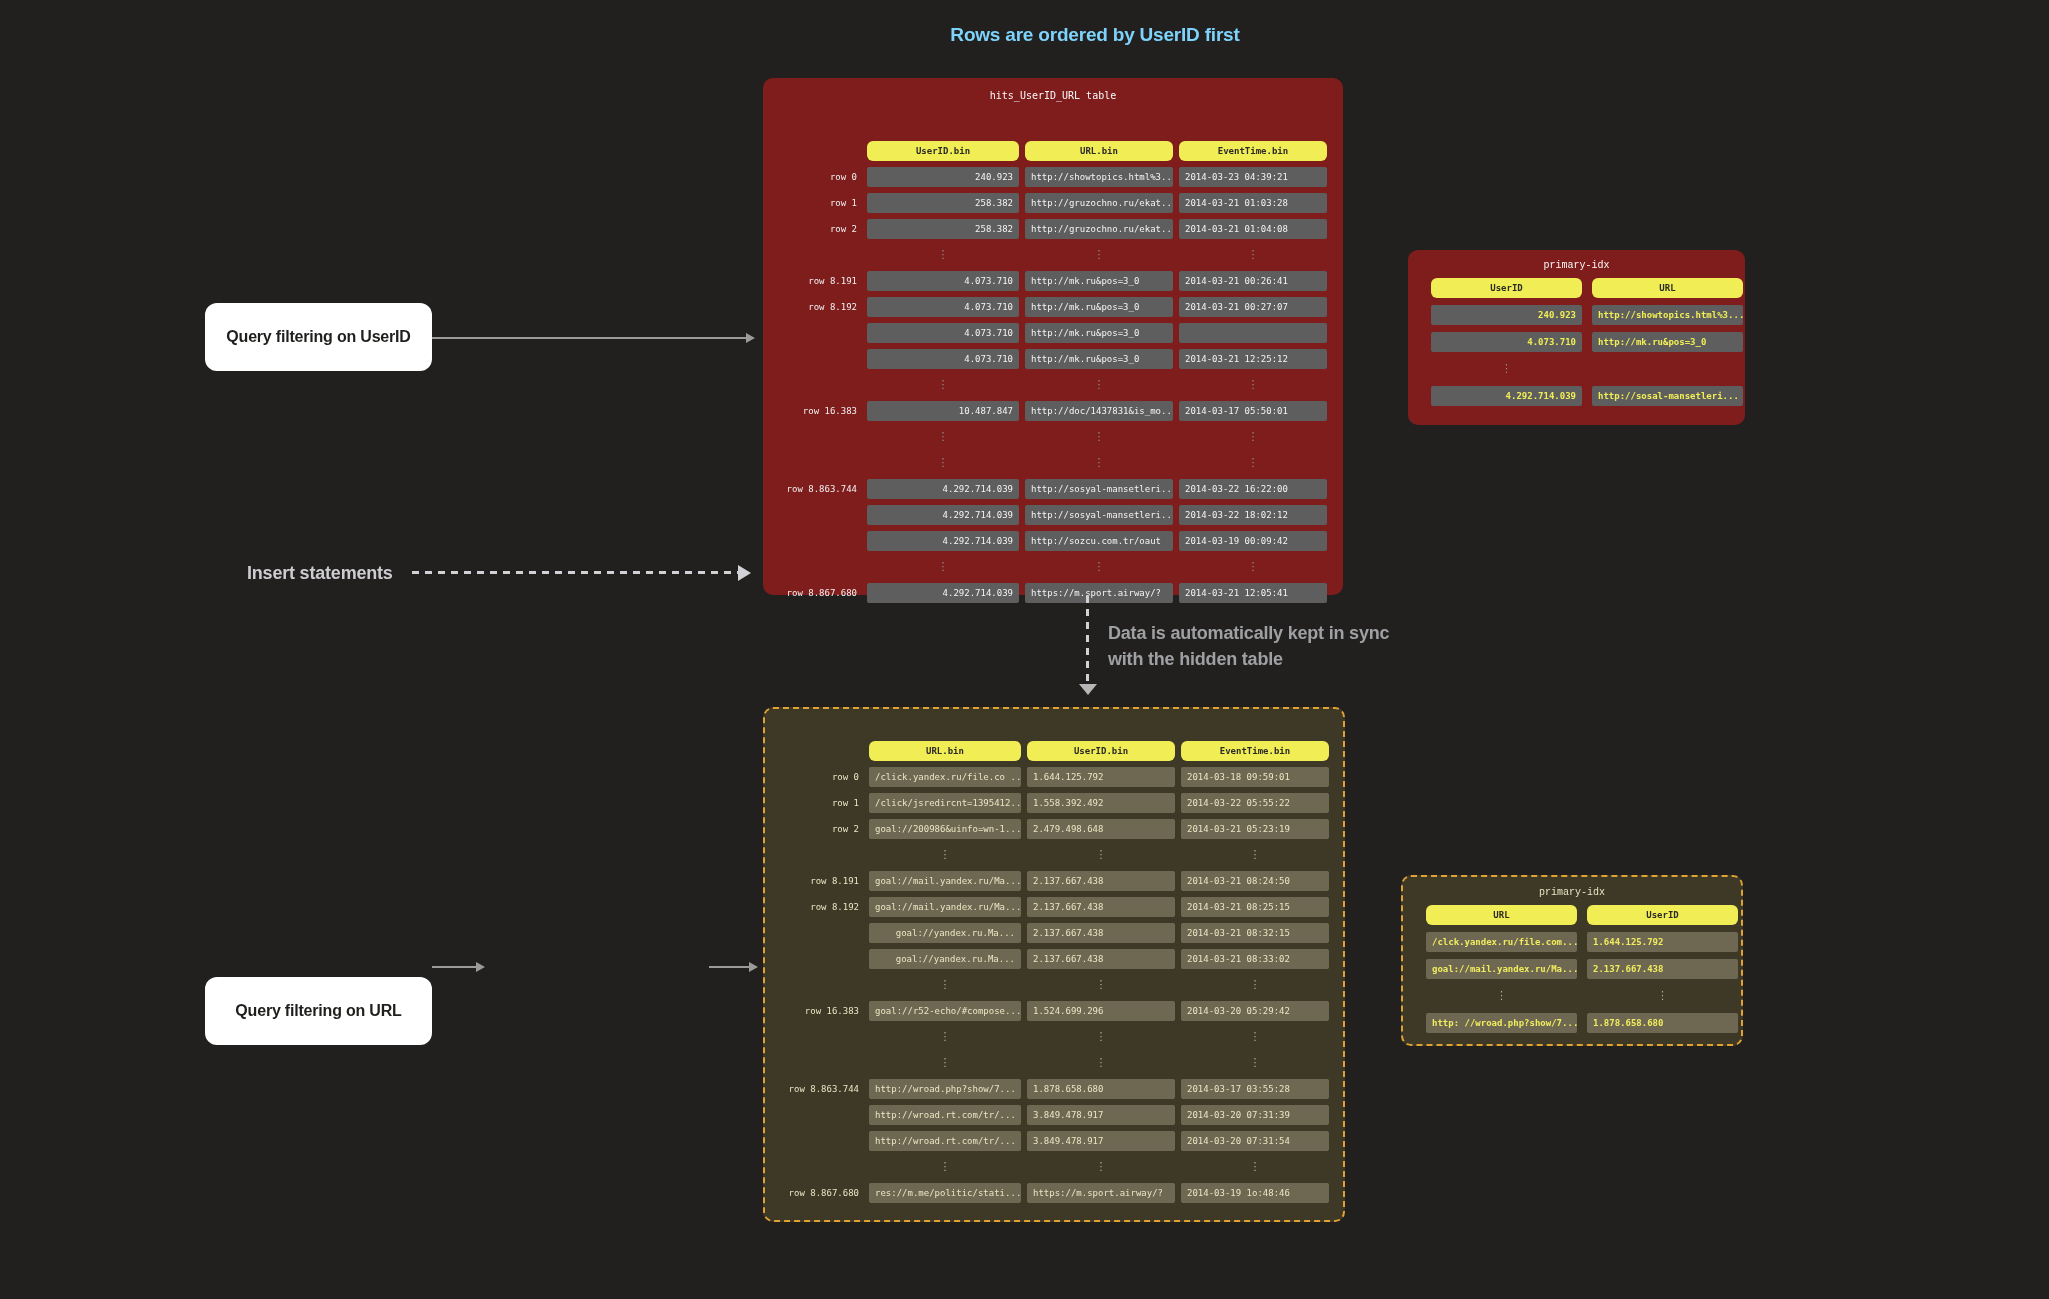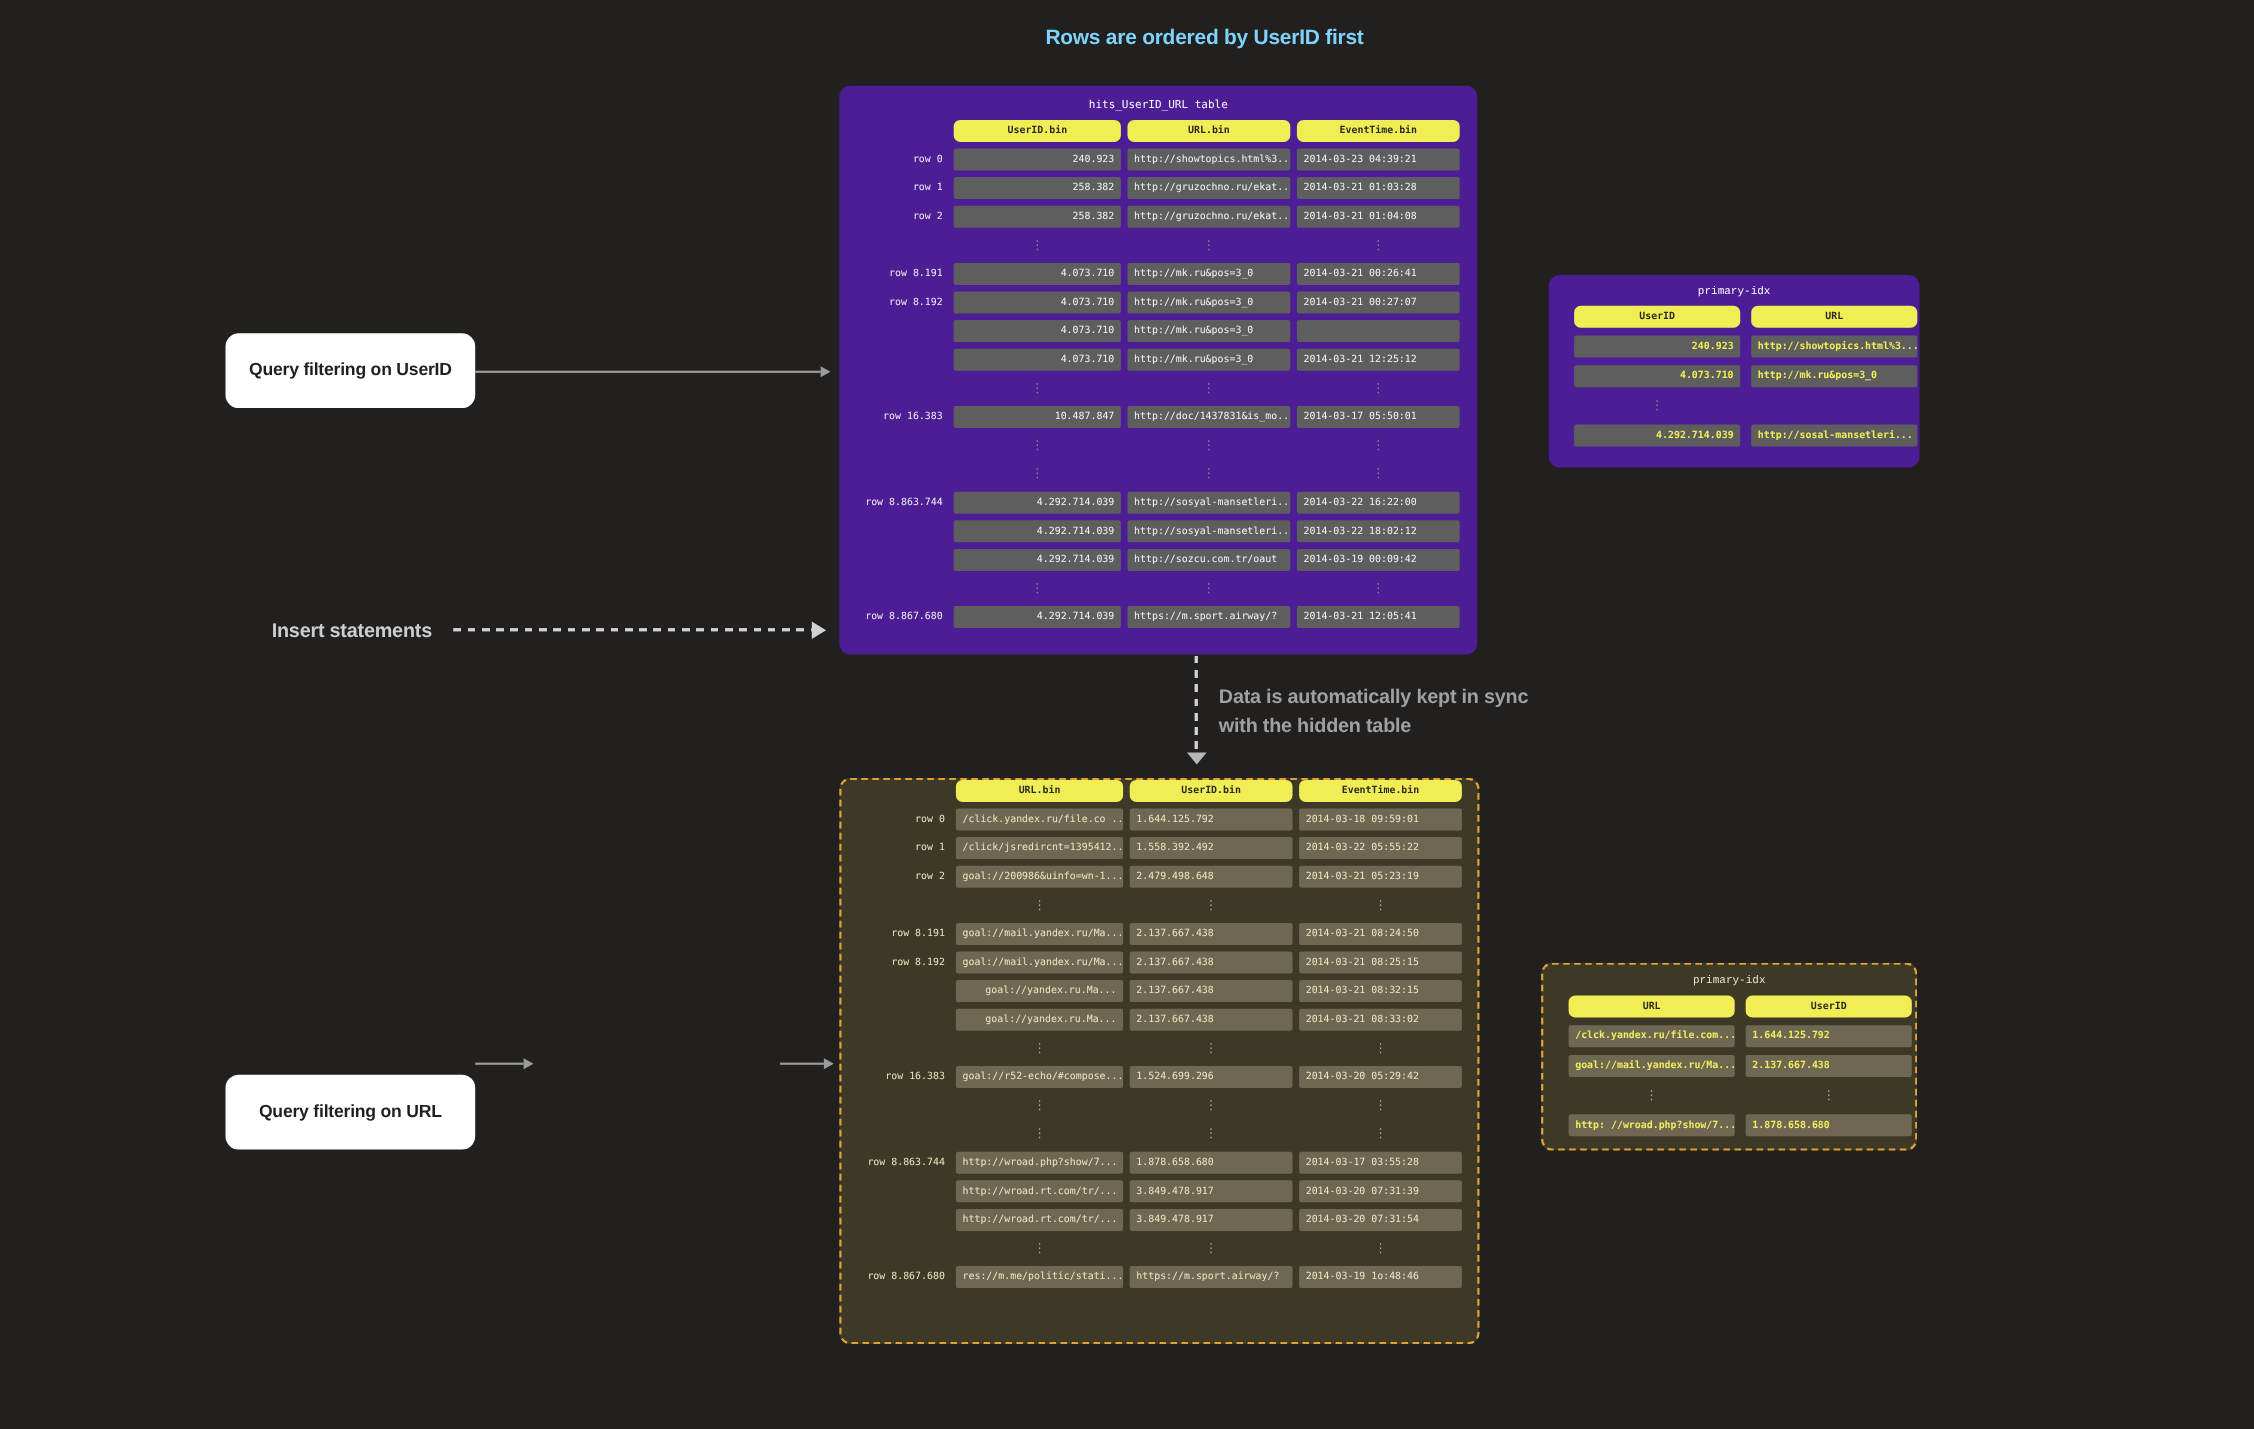--- a/index.html
+++ b/index.html
@@ -20,29 +20,29 @@
   
   .hline{height:2px;background:#9b9b9b;}
   .hdash{height:3px;background:repeating-linear-gradient(90deg,#d2d2d6 0 7px,transparent 7px 13px);}
   .vdash{width:3px;background:repeating-linear-gradient(180deg,#d2d2d6 0 7px,transparent 7px 13px);}
   .head-r-sm{width:0;height:0;border-left:9px solid #9b9b9b;border-top:5px solid transparent;border-bottom:5px solid transparent;}
   .head-r-lg{width:0;height:0;border-left:13px solid #d2d2d6;border-top:8px solid transparent;border-bottom:8px solid transparent;}
   .head-down{width:0;height:0;border-top:11px solid #b7b7ba;border-left:9px solid transparent;border-right:9px solid transparent;}
 
   
   .panel{border-radius:10px;box-sizing:border-box;}
-  .panel.dark{background:#4c1d95;}
+  .panel.dark{background:#7f1d1d;}
   .panel.olive{background:#3e3827;border:2px dashed #dfa233;}
   .tbl-title{text-align:center;padding:12px 0 8px;font-size:10px;}
   .idx .tbl-title{padding:10px 0 7px;font-family:Liberation Mono, monospace;}
   .dark .tbl-title{color:#fafafa;}
   .olive .tbl-title{color:#e9e5c2;}
 
   .grid{display:grid;column-gap:6px;row-gap:6px;align-items:center;}
-  .main-grid{grid-template-columns:88px 152px 148px 148px;padding:0 10px;}
+  .main-grid{grid-template-columns:88px 152px 148px 148px;padding:0 10px;margin-top:32px;}
   .idx-grid{grid-template-columns:151px 151px;column-gap:10px;row-gap:7px;padding:0 23px;}
 
   .pill{height:20px;line-height:20px;border-radius:6px;background:#f1ee55;color:#2b2a27;
         font-weight:bold;text-align:center;font-size:9px;}
   .cell{height:20px;line-height:20px;border-radius:2px;padding:0 6px;overflow:hidden;white-space:nowrap;font-size:9px;}
   .dark .cell{background:#5e5e5e;color:#f4f4f4;}
   .olive .cell{background:#6e6853;color:#eae6c3;}
   .idx .cell{color:#f1ee55;font-weight:bold;}
   .olive.idx .cell{color:#f0ec5e;}
   .al-left{text-align:left;}

